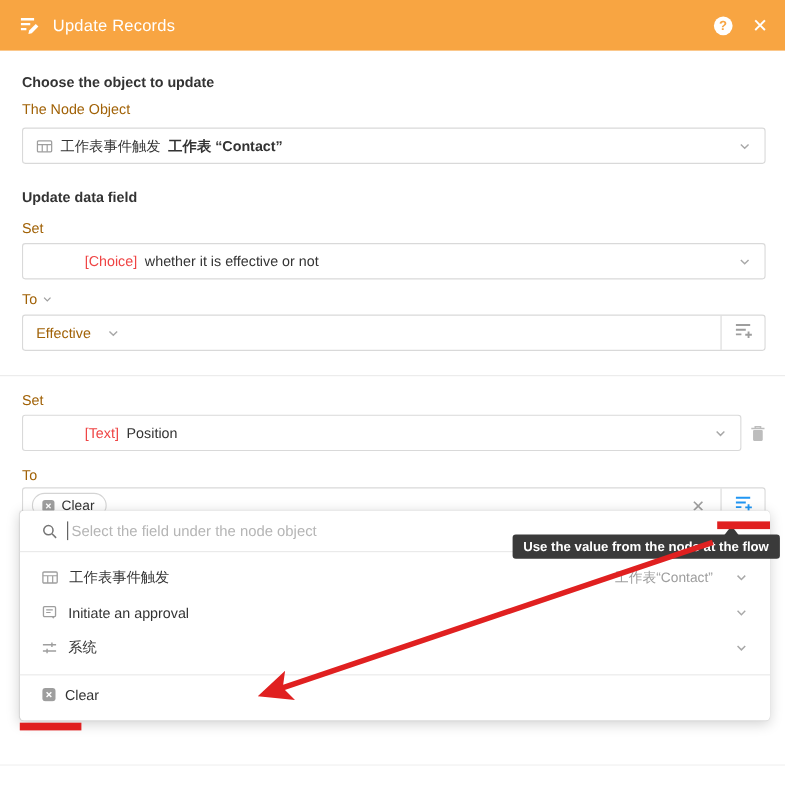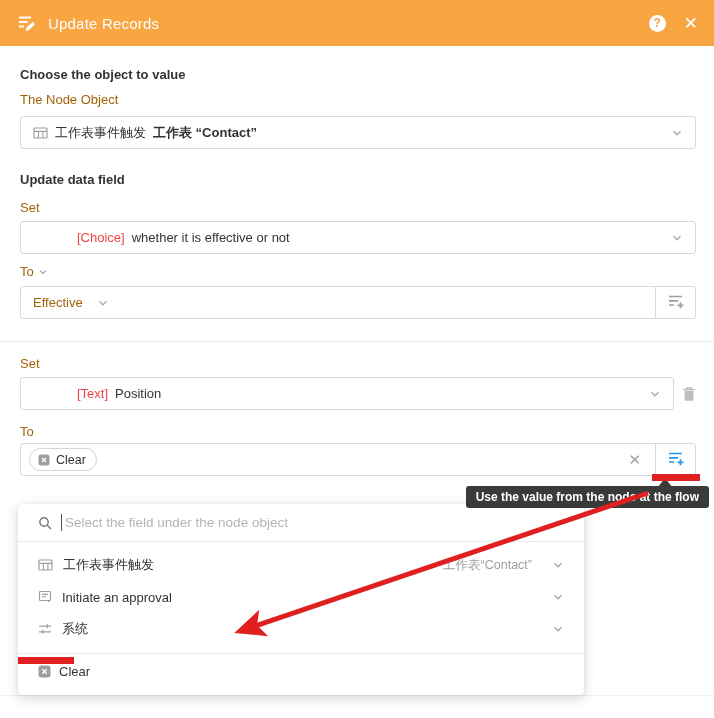--- a/index.html
+++ b/index.html
@@ -46,21 +46,21 @@
               border:1px solid #d4d4d4; border-radius:12px; background:#fff; font-size:12.5px; color:#333; cursor:pointer; }
   .x-clear { color:#9e9e9e; font-size:15px; margin-right:14px; align-self:center; cursor:pointer; }
   .btn-blue { width:40px; border-left:1px solid #d9d9d9; display:flex; align-items:center; justify-content:center;
               color:#2196F3; cursor:pointer; }
 
   
   .mt10{margin-top:10px;} .mt9{margin-top:9px;} .mt23{margin-top:23px;} .mt13{margin-top:13px;}
   .mt6{margin-top:6px;} .mt7{margin-top:7px;} .mt14{margin-top:14px;} .mt4{margin-top:4px;}
 
   
-  .panel { position:absolute; left:18px; top:504px; width:566px; background:#fff; border-radius:4px;
+  .panel { position:absolute; left:18px; top:464px; width:682px; background:#fff; border-radius:4px;
            box-shadow:0 3px 12px rgba(0,0,0,.18), 0 0 1px rgba(0,0,0,.12); z-index:3; }
   .search-row { height:38px; display:flex; align-items:center; padding:0 20px; gap:9px; border-bottom:1px solid #e8e8e8; }
   .search-row input { border:none; outline:none; flex:1; font-size:13.5px; color:#333; font-family:"Liberation Sans",sans-serif; }
   .search-row input::placeholder { color:#b5b5b5; }
   .caret { width:1px; height:17px; background:#555; margin-right:-6px; }
   .list { padding:7px 0 0 0; }
   .item { height:32px; display:flex; align-items:center; padding:0 20px; gap:10px; font-size:13px; color:#333; cursor:pointer; }
   .item .grow { flex:1; }
   .item .detail { color:#9e9e9e; font-size:12.5px; margin-right:10px; }
   .list-split { height:1px; background:#e8e8e8; margin-top:8px; }
@@ -93,21 +93,21 @@
       </svg>
     </span>
     <span class="hdr-title">Update Records</span>
     <span class="hdr-spacer"></span>
     <span class="help-btn">?</span>
     <span class="close-btn">✕</span>
   </div>
 
   <div class="bd">
 
-    <div class="h-sec">Choose the object to value</div>
+    <div class="h-sec">Choose the object to update</div>
     <div class="lbl mt10">The Node Object</div>
 
     <div class="sel mt9">
       <span class="icon-gray">
         <svg width="15" height="14" viewBox="0 0 15 14">
             <rect x="1" y="2" width="13" height="10" rx="1" fill="none" stroke="currentColor" stroke-width="1.2"></rect>
             <path d="M1 5.4h13M5.4 5.4V12M9.9 5.4V12" stroke="currentColor" stroke-width="1.1" fill="none"></path>
           </svg>
       </span>
       <span>工作表事件触发</span>

